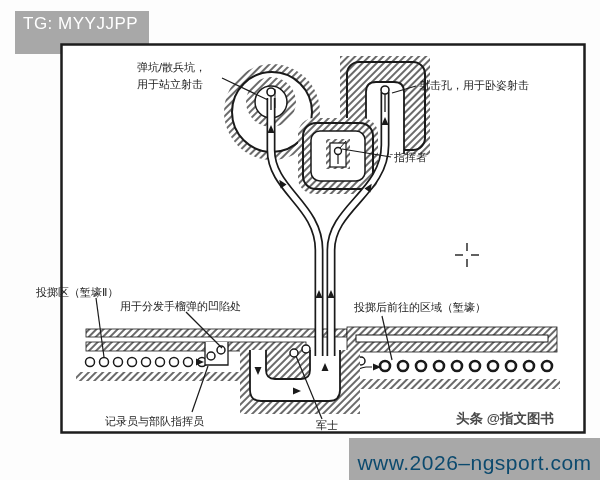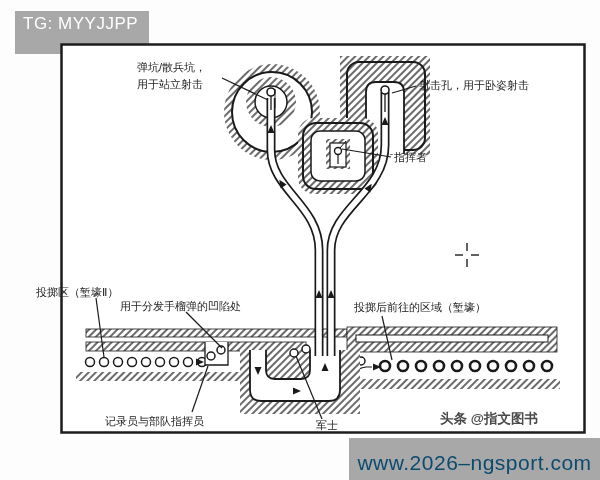--- a/index.html
+++ b/index.html
@@ -6,21 +6,21 @@
   .page{
     position:relative;width:600px;height:480px;background:#fdfdfd;
     font-family:"Liberation Sans","DejaVu Sans",sans-serif;overflow:hidden;
   }
   .tag-banner{
     position:absolute;left:15px;top:11px;background:#a8a8a8;color:#ffffff;
     font-size:17px;letter-spacing:.5px;padding:3px 11px 20px 8px;white-space:nowrap;
   }
   .frame-svg{position:absolute;left:0;top:0;}
   .watermark{
-    position:absolute;left:440px;top:410px;width:130px;text-align:left;
+    position:absolute;left:440px;top:410px;width:130px;text-align:center;
     font-size:13.5px;font-weight:600;color:#4a4a4a;z-index:2;white-space:nowrap;
   }
   .url-banner{
     position:absolute;left:349px;top:438px;width:251px;height:49px;background:#a8a8a8;
     color:#0c4a6e;font-size:21px;display:flex;align-items:center;justify-content:center;
     letter-spacing:.5px;z-index:2;white-space:nowrap;
   }
   text{fill:#222222;font-size:11px;font-family:"Liberation Sans","DejaVu Sans",sans-serif;}
 </style>
 </head>

